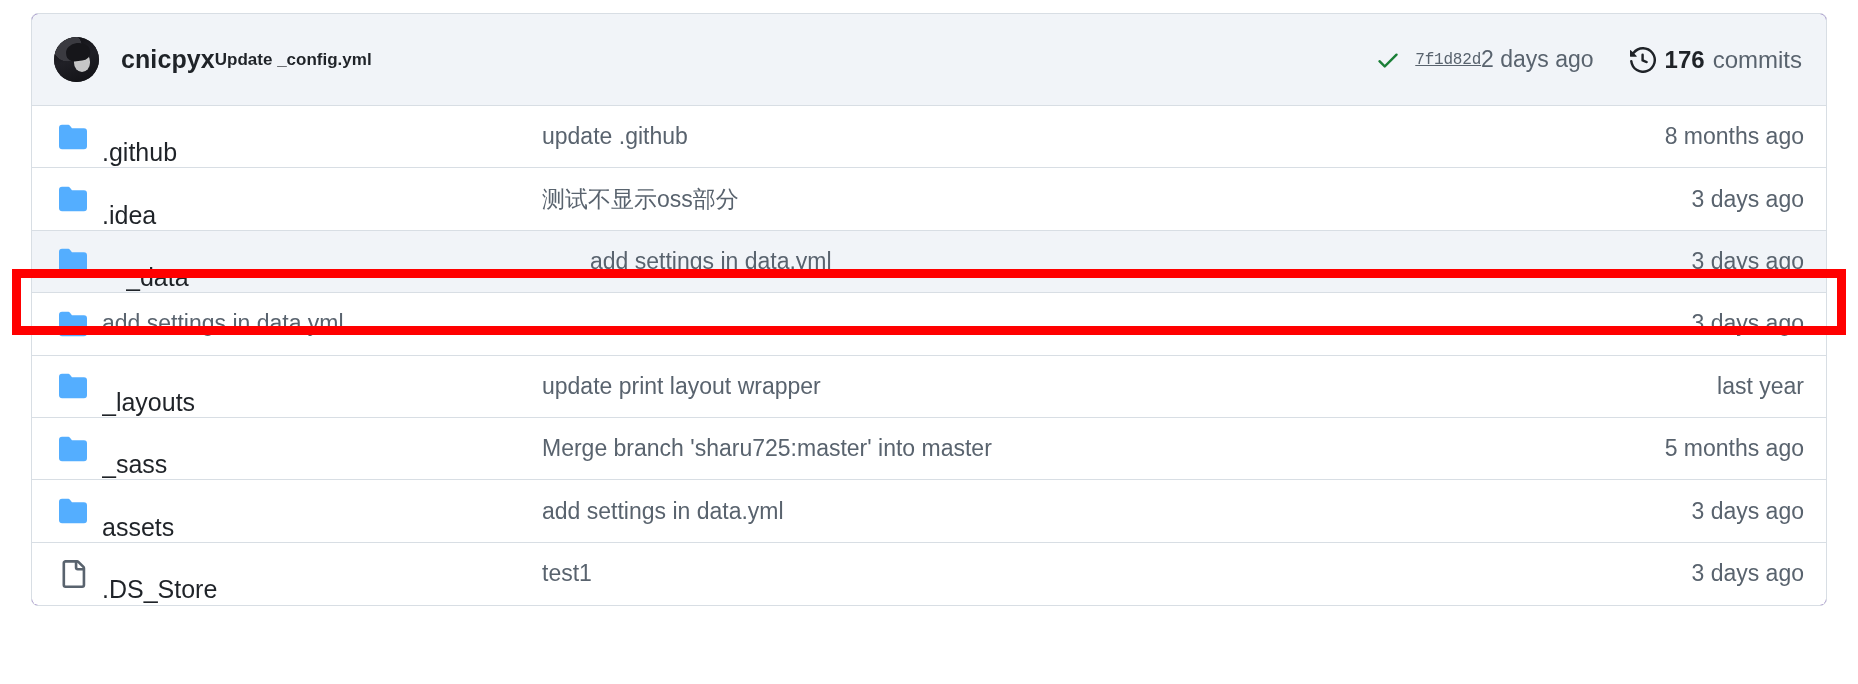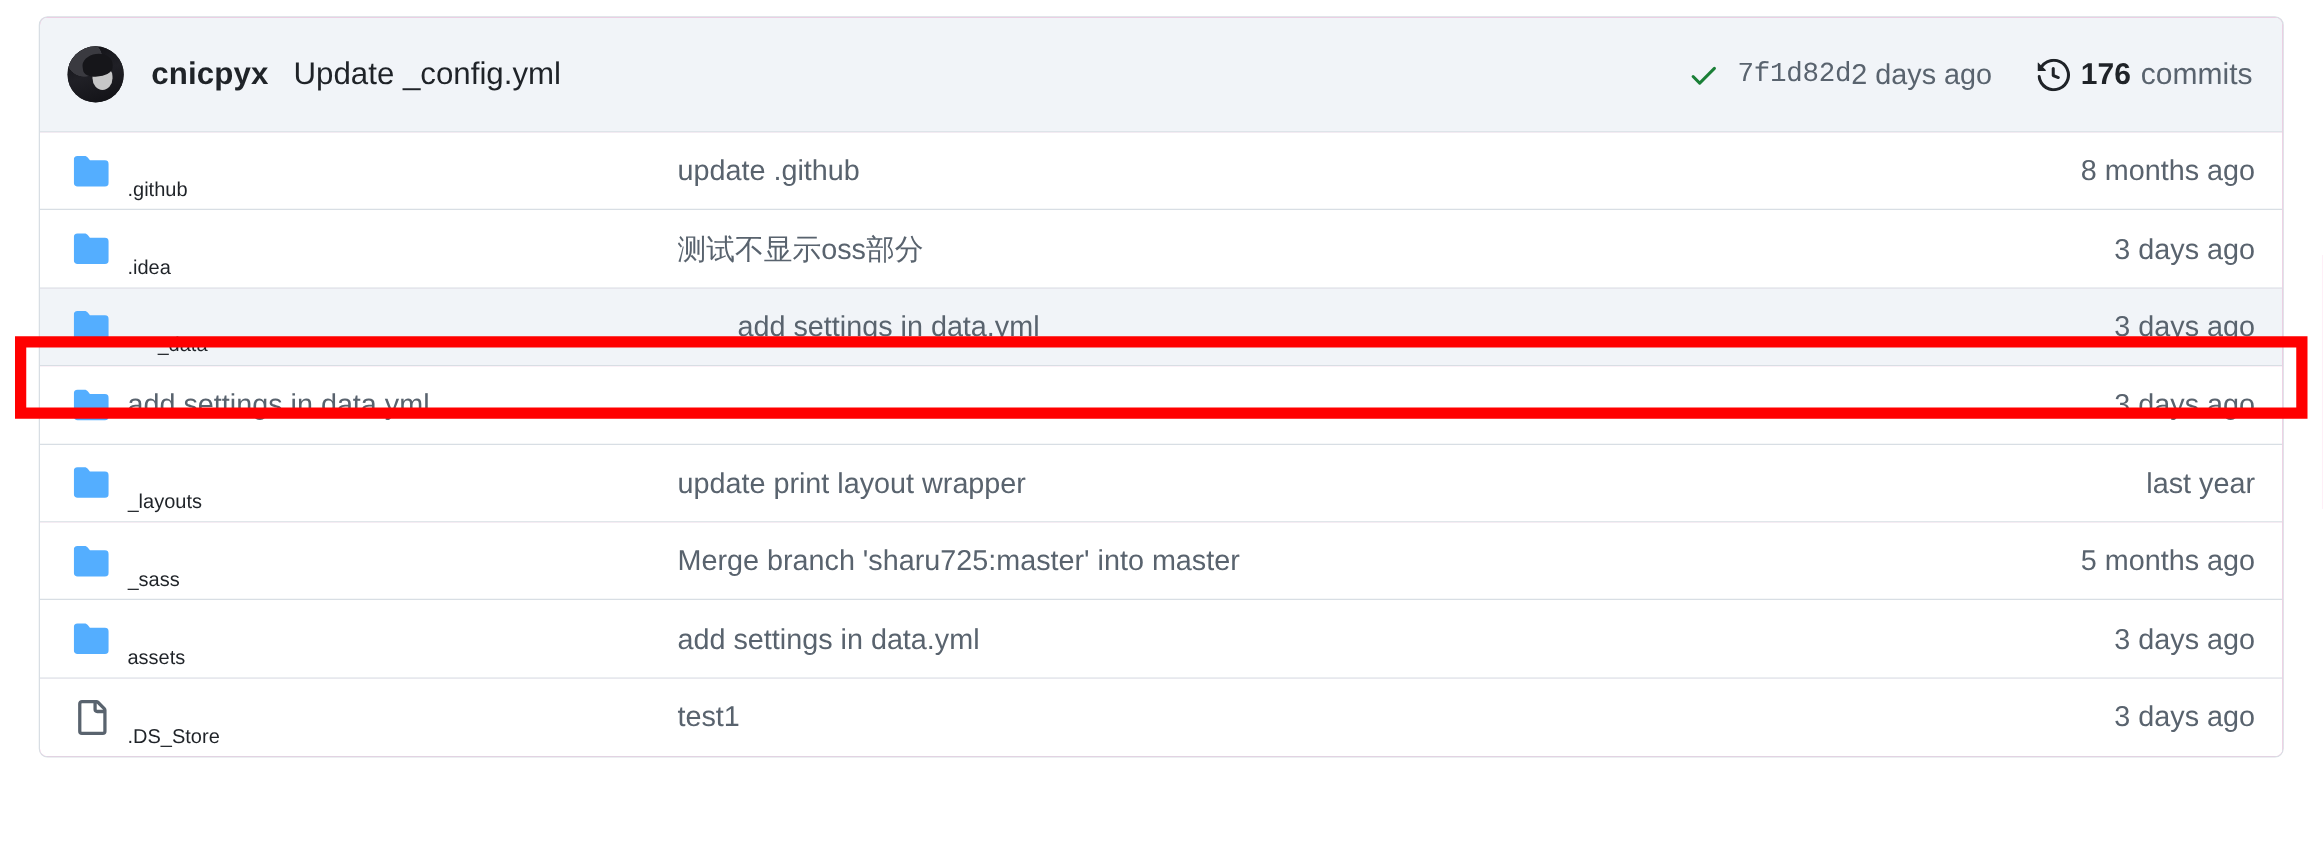--- a/index.html
+++ b/index.html
@@ -24,21 +24,21 @@
 
   
   .repo-card {
     position: absolute;
     left: 31px;
     top: 13px;
     width: 1796px;          
     box-sizing: border-box;
     border: 1px solid #d8dee4;
     border-radius: 7px;
-    background: #f9a8d4;
+    background: #4c1d95;
     overflow: hidden;
   }
 
   
   .commit-header {
     display: flex;
     align-items: center;
     background: #f1f4f8;
     border-bottom: 1px solid #d8dee4;
     height: 92px;
@@ -83,44 +83,45 @@
 
   .commit-author {
     margin-left: 22px;
     font-size: 25px;
     color: #1f2328;
     font-weight: 700;
     letter-spacing: .1px;
     white-space: nowrap;
   }
   .commit-message {
-    margin-left: 20px;
-    font-size: 25px;
+    margin-left: 0;
+    font-size: 17px;
     color: #1f2328;
-    font-weight: 400;
+    font-weight: 700;
     white-space: nowrap;
   }
 
   .commit-spacer { flex: 1 1 auto; }
 
   .commit-meta {
     display: flex;
     align-items: center;
     white-space: nowrap;
   }
   .check-icon {
     display: inline-flex;
     align-items: center;
     margin-right: 14px;
   }
   .commit-sha {
     font-family: "Liberation Mono", "DejaVu Sans Mono", monospace;
-    font-size: 22px;
+    font-size: 16px;
     color: #59636e;
     letter-spacing: -0.2px;
+    text-decoration: underline;
   }
   .commit-time {
     font-size: 23px;
     color: #59636e;
   }
   .commits-count {
     display: flex;
     align-items: center;
     margin-left: 36px;
   }
@@ -156,21 +157,21 @@
     flex: 0 0 auto;
     width: 70px;
     display: flex;
     justify-content: flex-start;
     padding-left: 27px;
     box-sizing: border-box;
   }
   .col-name {
     flex: 0 0 auto;
     width: 440px;
-    font-size: 16px;
+    font-size: 25px;
     color: #1f2328;
     white-space: nowrap;
     overflow: hidden;
     margin-top: 32px;
   }
   .col-message {
     flex: 1 1 auto;
     font-size: 23px;
     color: #59636e;
     white-space: nowrap;

